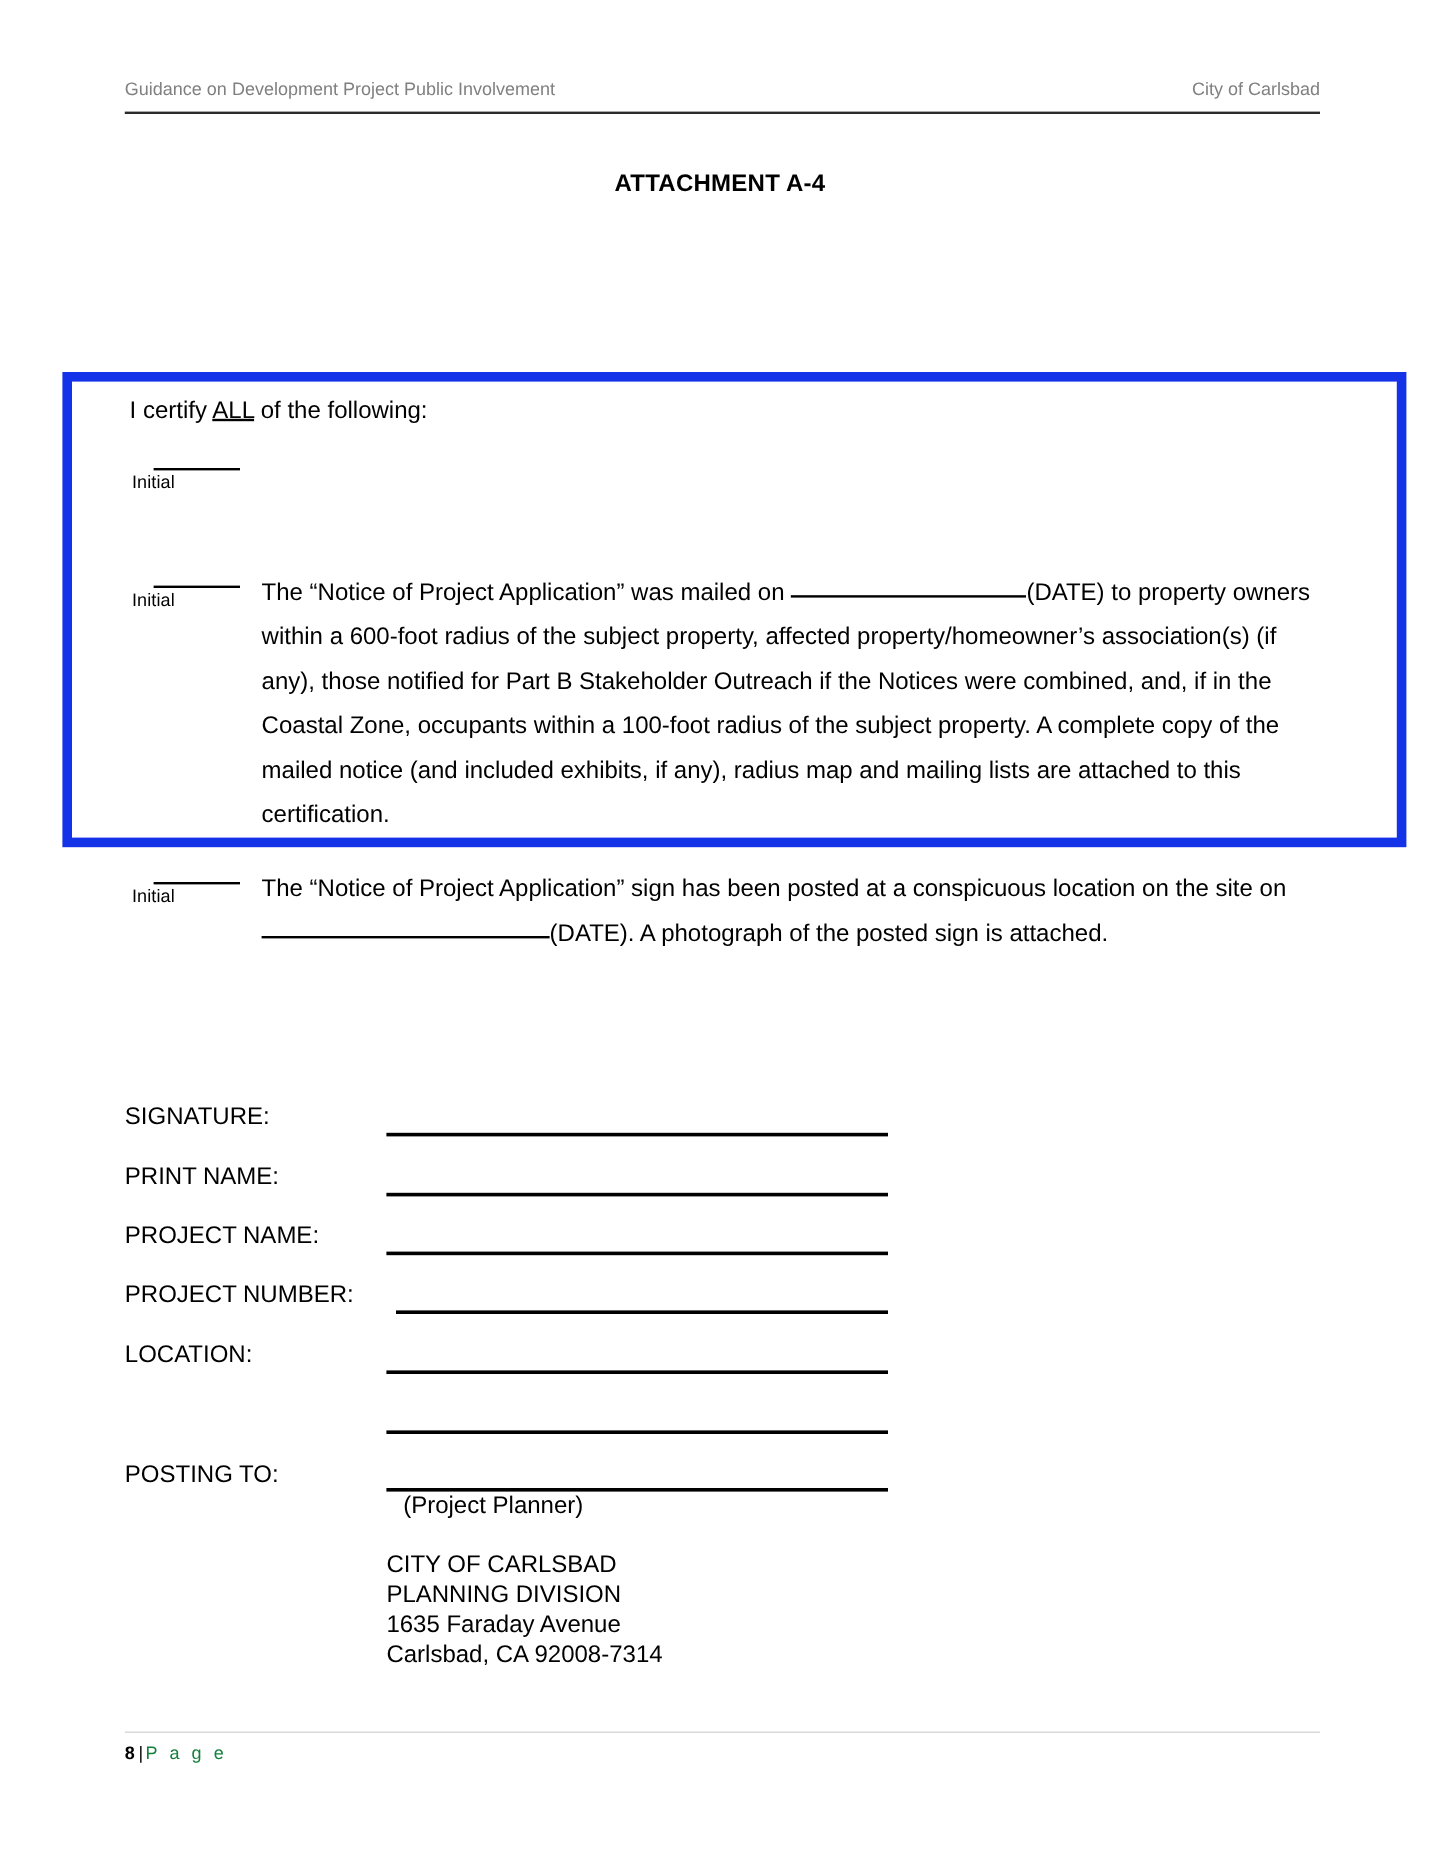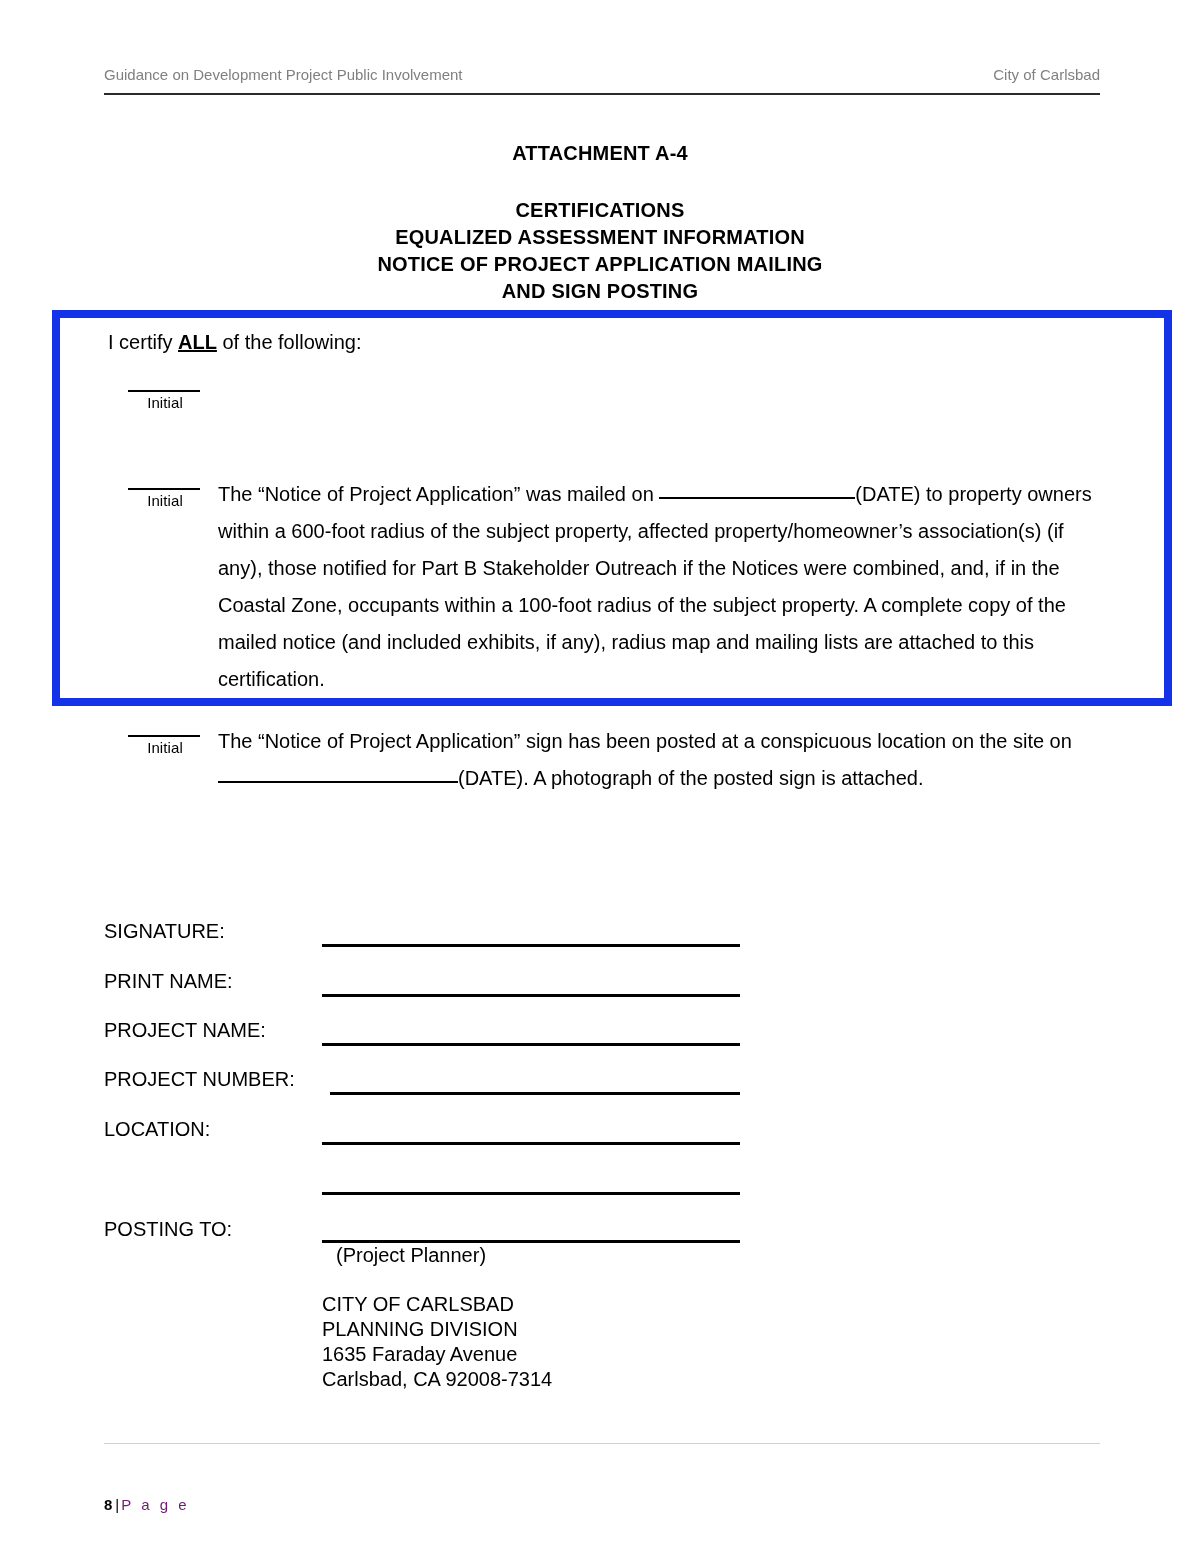--- a/index.html
+++ b/index.html
@@ -74,35 +74,35 @@
     box-sizing: border-box;
     background: #ffffff;
   }
 
   .certify-line {
     position: absolute;
     left: 108px;
     top: 331px;
     font-size: 20px;
   }
-  .certify-line u { text-decoration: underline; font-weight: bold; }
+  .certify-line u { text-decoration: underline; }
   .initial-block {
     position: absolute;
     width: 110px;
     text-align: center;
   }
   .initial-rule {
     width: 72px;
     margin: 0 0 2px 18px;
     height: 0;
     border-top: 2px solid #000000;
   }
   .initial-label {
     font-size: 15px;
-    text-align: center;
+    text-align: left;
     width: 110px;
     margin-left: 0;
     letter-spacing: 0.1px;
   }
   .cert-text {
     position: absolute;
     font-size: 20px;
     line-height: 37px;
   }
   .blank-line {
@@ -149,40 +149,34 @@
   .footer {
     position: absolute;
     left: 104px;
     top: 1453px;
     font-size: 15px;
     display: flex;
     align-items: baseline;
   }
   .footer-num { font-weight: bold; color: #000000; }
   .footer-sep { color: #000000; margin: 0 2px 0 3px; }
-  .footer-word { color: #701a75; letter-spacing: 3px; margin-top: 43px; }
+  .footer-word { color: #15803d; letter-spacing: 3px; }
 </style>
 </head>
 <body>
 
 <div class="page">
 
   <div class="header">
     <span>Guidance on Development Project Public Involvement</span>
     <span>City of Carlsbad</span>
   </div>
   <div class="header-rule"></div>
 
   <div class="title-attachment">ATTACHMENT A-4</div>
-  <div class="title-group">
-    <div>CERTIFICATIONS</div>
-    <div>EQUALIZED ASSESSMENT INFORMATION</div>
-    <div>NOTICE OF PROJECT APPLICATION MAILING</div>
-    <div>AND SIGN POSTING</div>
-  </div>
 
   <div class="cert-box"></div>
 
   <div class="certify-line"><span>I certify </span><u>ALL</u><span> of the following:</span></div>
 
   <div class="initial-block" style="left:110px; top:390px;">
     <div class="initial-rule"></div>
     <div class="initial-label">Initial</div>
   </div>
 

